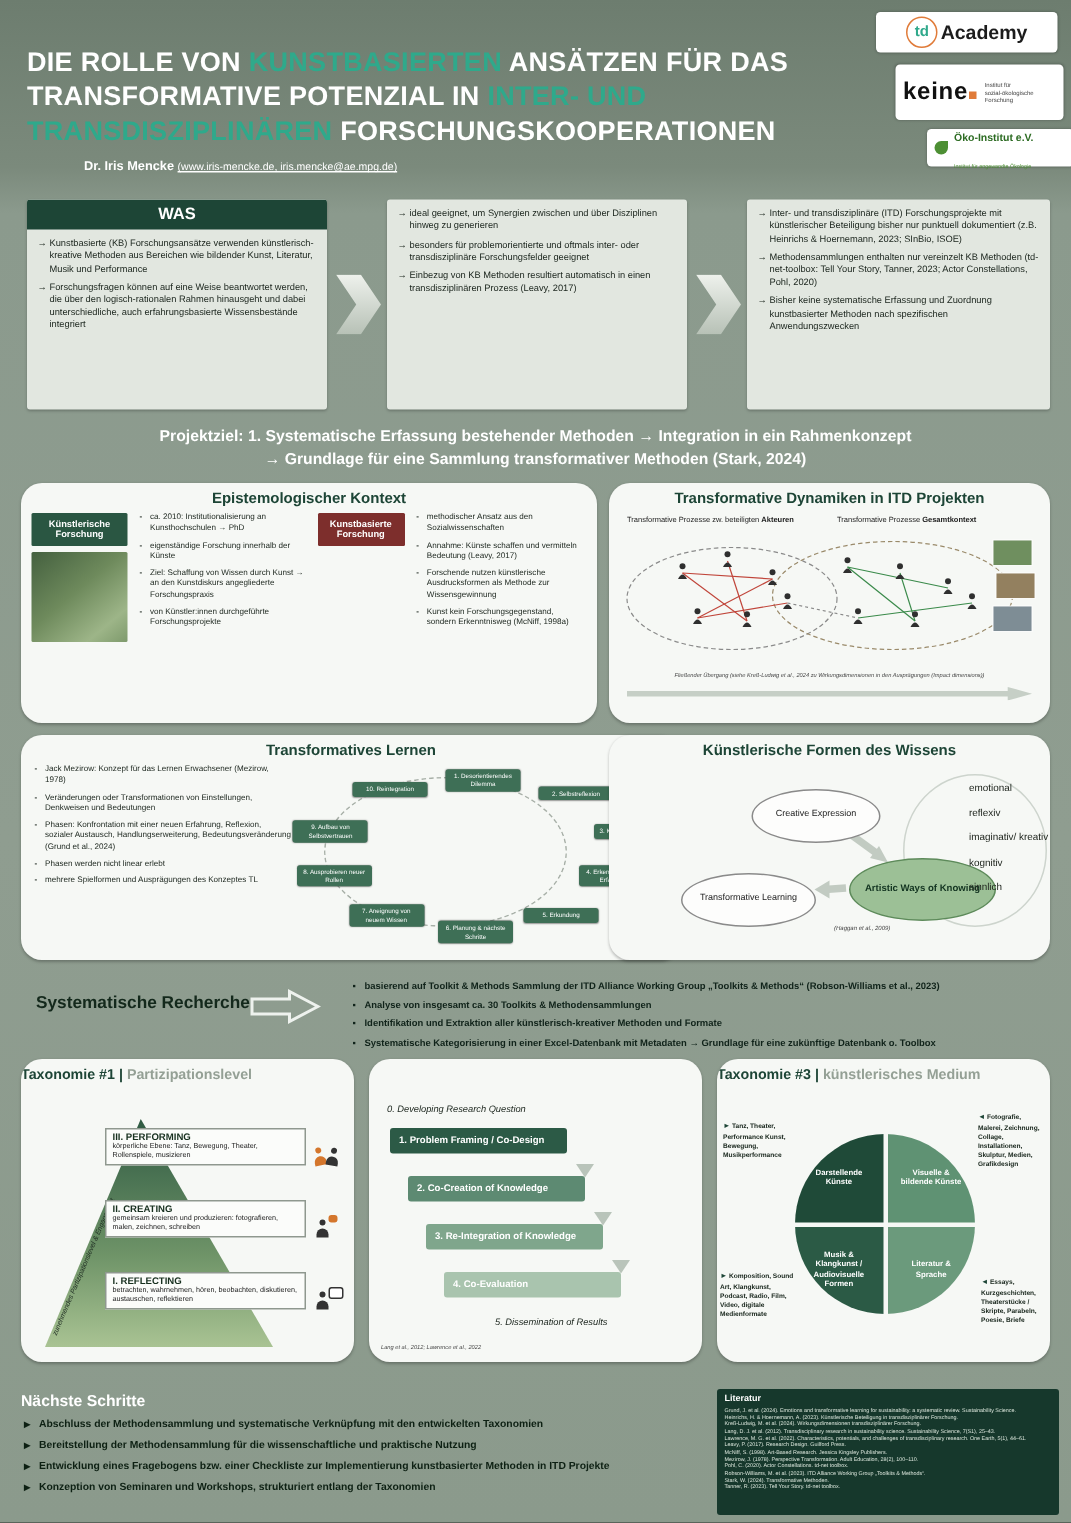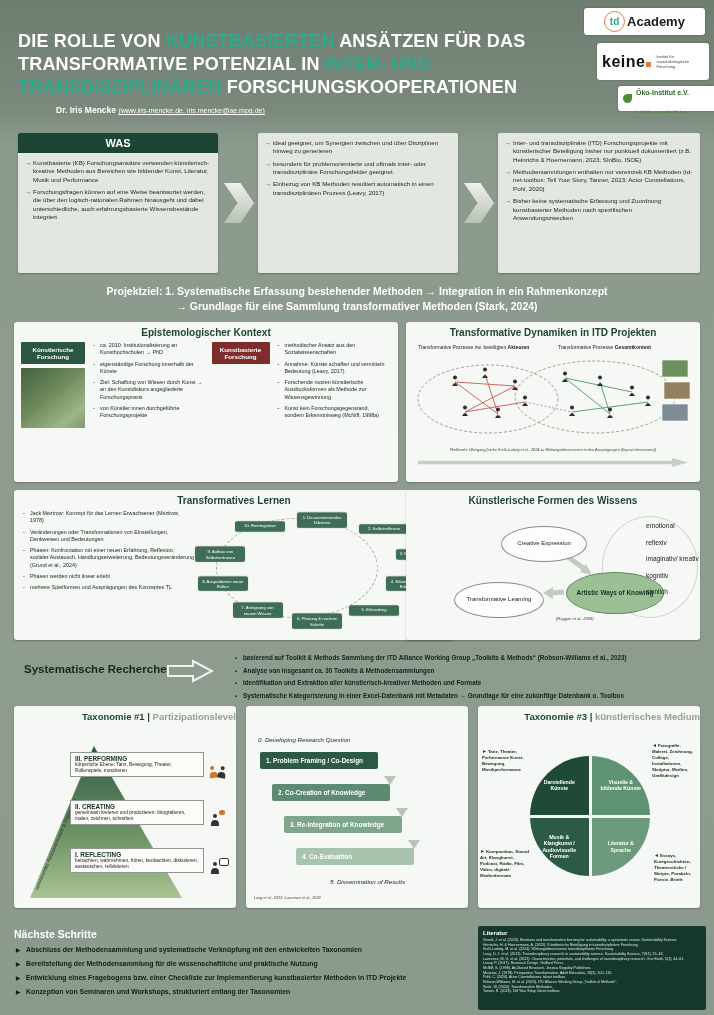--- a/index.html
+++ b/index.html
@@ -35,40 +35,40 @@
   .blist li{position:relative;padding-left:8px;margin-bottom:4px;line-height:1.35;}
   .arrowlist li::before{content:"→";position:absolute;left:0;top:0;font-weight:bold;}
   .dashlist li::before{content:"-";position:absolute;left:1px;top:0;font-weight:bold;}
   .dotlist li::before{content:"▪";position:absolute;left:0;top:0;}
   .conn{position:absolute;width:30px;height:40px;background:linear-gradient(180deg,#eef1ec,#b7c1b6);
     clip-path:polygon(0 0,55% 0,100% 50%,55% 100%,0 100%,45% 50%);}
   
   .projektziel{position:absolute;left:0;top:284px;width:714px;text-align:center;color:#fff;
     font-weight:bold;font-size:10.5px;line-height:15px;}
   
-  .panel{position:absolute;background:#f6f8f5;border-radius:3px;box-shadow:0 1px 2px rgba(0,0,0,.25);overflow:hidden;}
+  .panel{position:absolute;background:#f6f8f5;border-radius:14px;box-shadow:0 1px 2px rgba(0,0,0,.25);overflow:hidden;}
   .ptitle{font-size:10px;font-weight:bold;color:#1d4536;text-align:center;padding-top:5px;}
   .labelbox{color:#fff;font-weight:bold;font-size:6.2px;text-align:center;padding:4px 2px;border-radius:1px;}
   .kf{background:#2a5642;}
   .kb{background:#7d2e2c;}
   .photo{height:60px;margin-top:4px;border-radius:1px;
     background:linear-gradient(140deg,#44603f,#6e8a5c 45%,#9db588 80%,#7e9a6c);}
   .subhead5{font-size:5px;color:#222;}
   .cnode{position:absolute;transform:translate(-50%,-50%);width:46px;background:#3e6f56;color:#fff;
     font-size:4.2px;line-height:1.25;text-align:center;padding:2px;border-radius:2px;box-shadow:0 0 1px rgba(0,0,0,.4);}
   .ellipse{position:absolute;border-radius:50%;display:flex;align-items:center;justify-content:center;
     text-align:center;font-size:6px;line-height:1.2;padding:2px;}
   .ellipse.white{background:#fdfdfc;border:1px solid #8a8a8a;color:#222;}
   .ellipse.green{background:#9cc096;border:1px solid #5d8a5a;color:#123320;font-weight:bold;font-size:6.4px;}
   .quality{font-size:6.6px;color:#20261f;margin-bottom:9.5px;}
   .citation{color:#444;font-style:italic;}
   
   .rech-label{position:absolute;left:24px;top:663px;font-size:11.5px;font-weight:bold;color:#14291c;}
   
-  .taxtitle{font-size:9.5px;font-weight:bold;text-align:right;padding-top:5px;color:#1d4536;}
+  .taxtitle{font-size:9.5px;font-weight:bold;text-align:left;padding-top:5px;color:#1d4536;}
   .taxname{color:#94a095;}
   .pyramid{position:absolute;clip-path:polygon(42% 0,100% 100%,0 100%);
     background:linear-gradient(180deg,#2f5a43,#6f9468 60%,#a9c393);}
   .lvlbox{position:absolute;left:56px;width:134px;background:#fbfcfa;border:0.5px solid #8f988f;
     padding:2px 4px;box-sizing:border-box;}
   .lvlhead{font-size:6.4px;font-weight:bold;color:#17301f;}
   .lvldesc{font-size:4.8px;color:#222;line-height:1.25;}
   .sidelabel{position:absolute;font-size:4.6px;font-style:italic;color:#1c2a20;transform-origin:0 0;
     transform:rotate(-67deg);white-space:nowrap;}
   .person{display:inline-block;width:9px;height:12px;position:relative;vertical-align:middle;}

